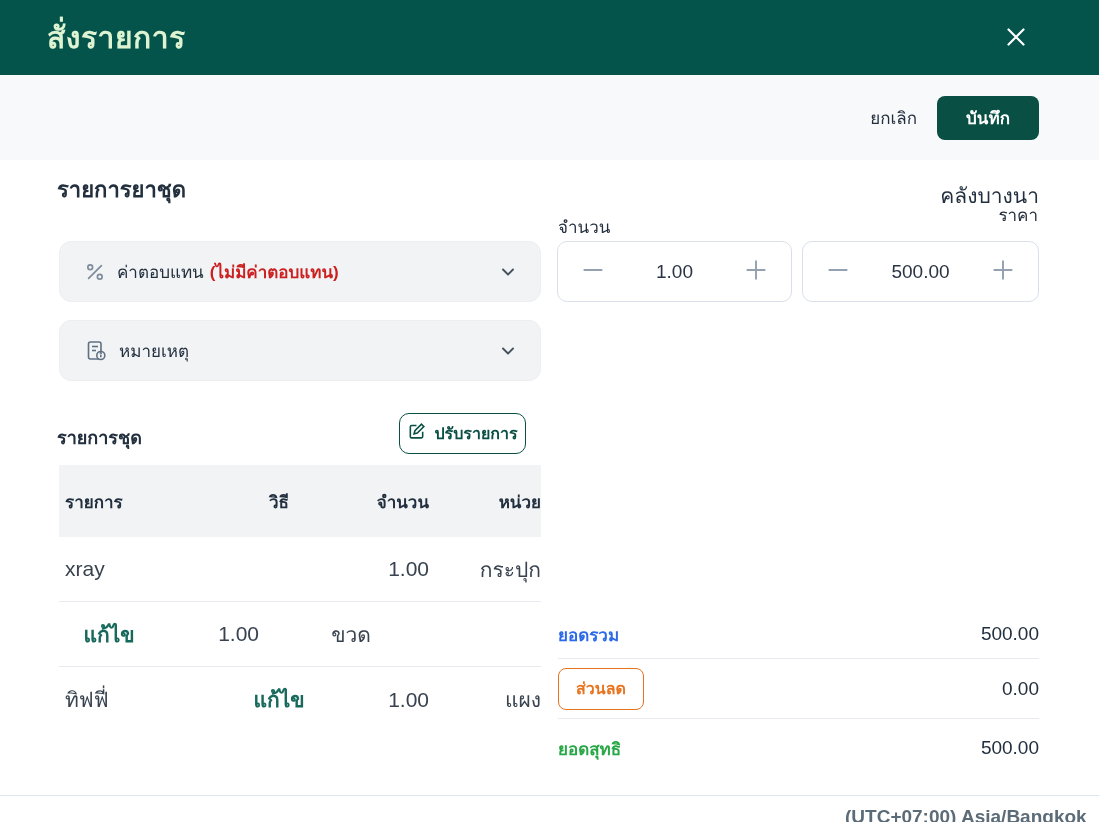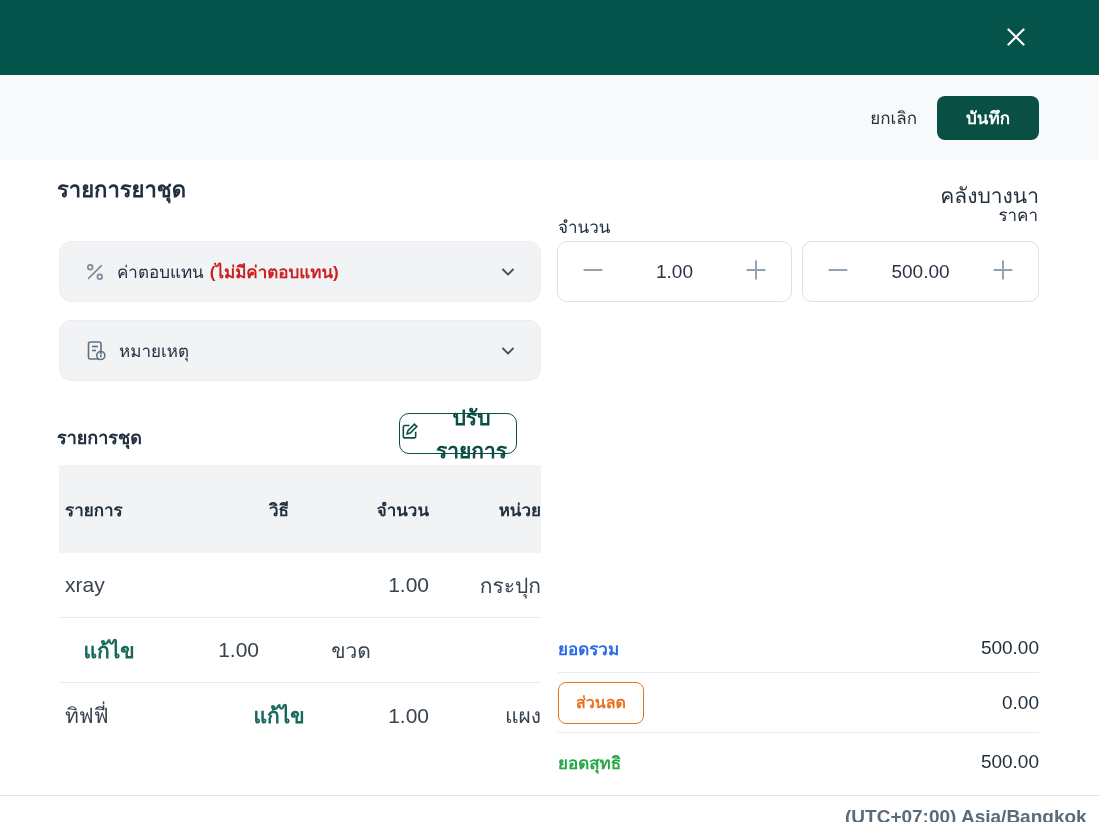--- a/index.html
+++ b/index.html
@@ -65,42 +65,42 @@
     display:flex; align-items:center; justify-content:space-between; padding:0 22px;
   }
   .stepper-qty   { left:557px; width:235px; }
   .stepper-price { left:802px; width:237px; }
   .step-btn { background:none; border:none; display:flex; cursor:pointer; padding:0; }
   .step-value { font-size:19px; color:#2a3442; text-align:center; border:none; background:none; font-family:inherit; }
 
   
   .set-title { position:absolute; left:57px; top:423px; font-size:18px; font-weight:bold; color:#222f3e; }
   .adjust-btn {
-    position:absolute; left:399px; top:413px; width:118px; height:41px;
+    position:absolute; left:399px; top:413px; width:127px; height:41px;
     background:#ffffff; border:1.5px solid #0a4f44; border-radius:10px;
-    color:#0a4f44; font-size:21px; font-weight:bold; cursor:pointer;
+    color:#0a4f44; font-size:16px; font-weight:bold; cursor:pointer;
     display:flex; align-items:center; justify-content:center; gap:8px; font-family:inherit;
   }
 
   
   .items-table { position:absolute; left:59px; top:465px; width:482px; }
   .t-row { display:flex; align-items:center; }
   .t-head {
-    background:#f1f3f5; height:88px; font-weight:bold; font-size:17px; color:#222f3e;
+    background:#f1f3f5; height:72px; font-weight:bold; font-size:17px; color:#222f3e;
   }
   .t-body-row { height:65px; font-size:21px; color:#38434f; border-bottom:1px solid #e7ebef; }
   .t-body-row:last-child { border-bottom:none; }
   .c1 { width:170px; padding-left:6px; text-align:left; }
   .c2 { width:100px; text-align:center; }
   .c3 { width:100px; text-align:right; }
   .c4 { width:112px; text-align:right; }
   .edit-link { color:#17695c; font-weight:bold; cursor:pointer; }
 
   
-  .totals { position:absolute; left:558px; top:624px; width:481px; }
+  .totals { position:absolute; left:558px; top:610px; width:481px; }
   .tot-row { display:flex; align-items:center; justify-content:space-between; }
   .tot-row-subtotal { height:49px; border-bottom:1px solid #e7ebef; }
   .tot-row-discount { height:60px; border-bottom:1px solid #e7ebef; }
   .tot-row-net { height:58px; }
   .tot-label { font-size:17px; font-weight:bold; }
   .lbl-subtotal { color:#2b6ae8; }
   .lbl-net { color:#27a746; }
   .tot-value { font-size:19px; color:#222f3e; }
   .discount-btn {
     background:#ffffff; border:1.5px solid #e8731e; border-radius:8px;
@@ -111,20 +111,21 @@
   
   .footer-divider { position:absolute; left:0; top:795px; width:1099px; height:1px; background:#dfe6ee; }
   .timezone { position:absolute; left:845px; top:806px; font-size:19px; font-weight:bold; color:#5b6b78; white-space:nowrap; }
 </style>
 </head>
 <body>
 
 <div class="modal">
 
   <header class="modal-header">
+    <div class="modal-title">สั่งรายการ</div>
     <button class="close-btn">
       <span>
         <svg width="24" height="24" viewBox="0 0 24 24">
             <path d="M4.5 4.5 L19.5 19.5 M19.5 4.5 L4.5 19.5" stroke="#ffffff" stroke-width="2.2" stroke-linecap="round"></path>
           </svg>
       </span>
     </button>
   </header>
 
   <div class="toolbar">

